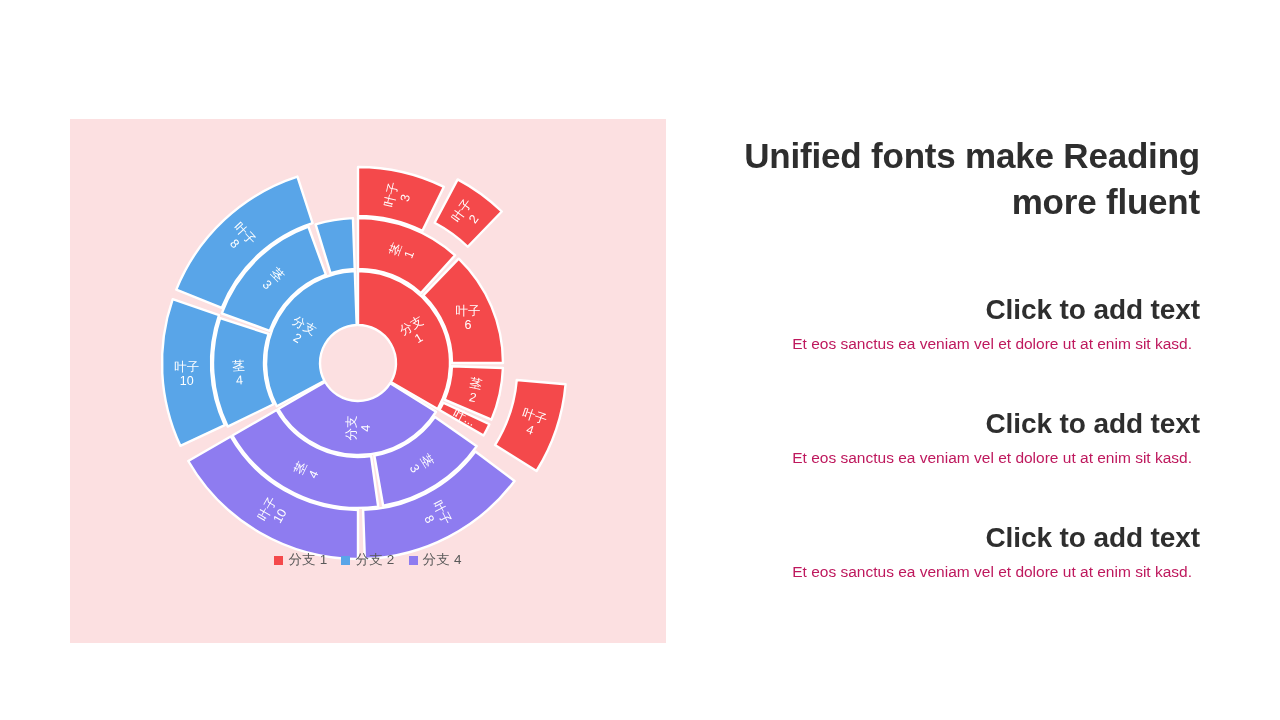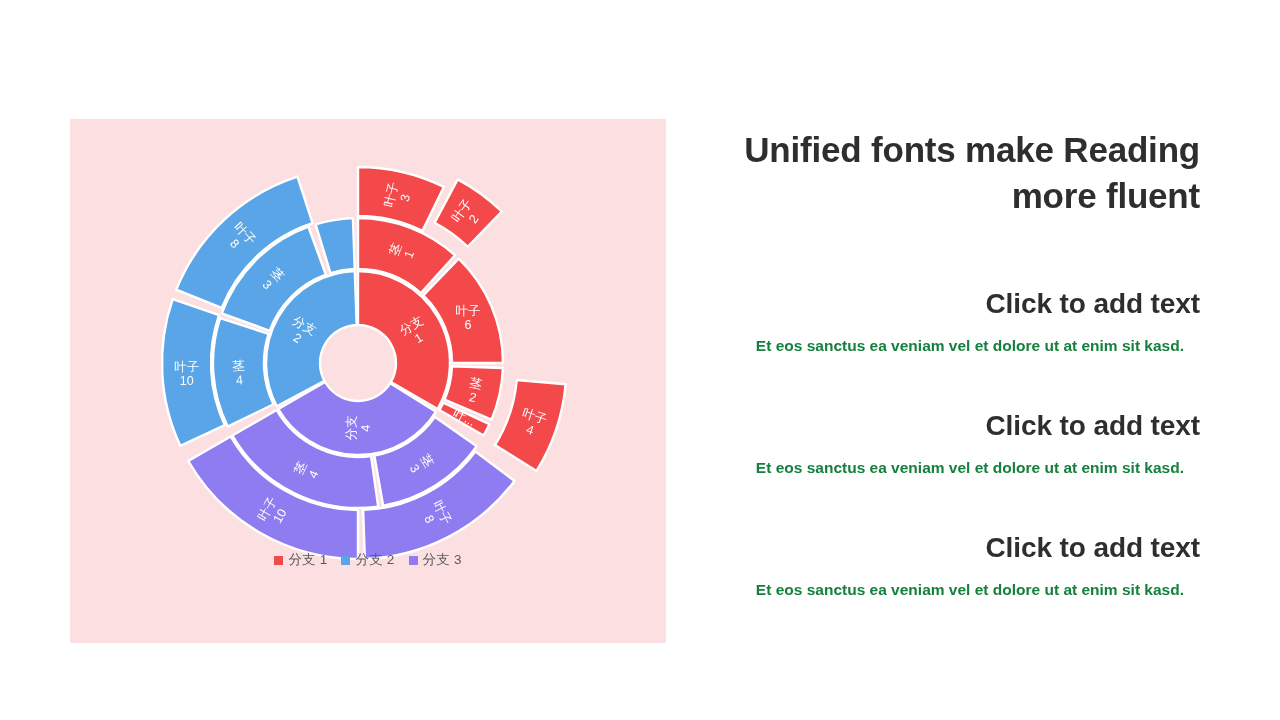--- a/index.html
+++ b/index.html
@@ -73,21 +73,21 @@
     font-size: 13.5px;
     color: #595959;
     letter-spacing: .2px;
     white-space: nowrap;
   }
 
   
   .right-panel {
     position: absolute;
     left: 700px;
-    top: 119px;
+    top: 125px;
     width: 500px;
     height: 500px;
     text-align: right;
   }
   .deck-title {
     margin: 0;
     padding-top: 8px;
     font-size: 35px;
     line-height: 1.32;
     font-weight: bold;
@@ -101,25 +101,24 @@
     margin-bottom: 53px;
   }
   .block-heading {
     margin: 0 0 6px 0;
     font-size: 28px;
     font-weight: bold;
     color: #2e2e2e;
     letter-spacing: -0.1px;
   }
   .block-body {
-    margin: 16px;
+    margin: 8px;
     font-size: 15.5px;
-    color: #15803d;
+    color: #be185d;
     line-height: 1.35;
-    font-weight: bold;
   }
 </style>
 </head>
 <body>
 
 <div class="slide">
 
   <div class="chart-panel">
 
     <svg class="chart-svg" width="596" height="524" viewBox="0 0 596 524">
@@ -170,21 +169,21 @@
         <div class="legend-item">
           <span class="legend-swatch" style="background: rgb(244, 73, 75);"></span>
           <span class="legend-text">分支 1</span>
         </div>
         <div class="legend-item">
           <span class="legend-swatch" style="background: rgb(89, 165, 232);"></span>
           <span class="legend-text">分支 2</span>
         </div>
         <div class="legend-item">
           <span class="legend-swatch" style="background: rgb(142, 124, 240);"></span>
-          <span class="legend-text">分支 3</span>
+          <span class="legend-text">分支 4</span>
         </div>
       </div>
   </div>
 
   <div class="right-panel">
 
     <h1 class="deck-title">Unified fonts make Reading more fluent</h1>
 
     <div class="blocks" id="text-blocks">
         <div class="text-block">

